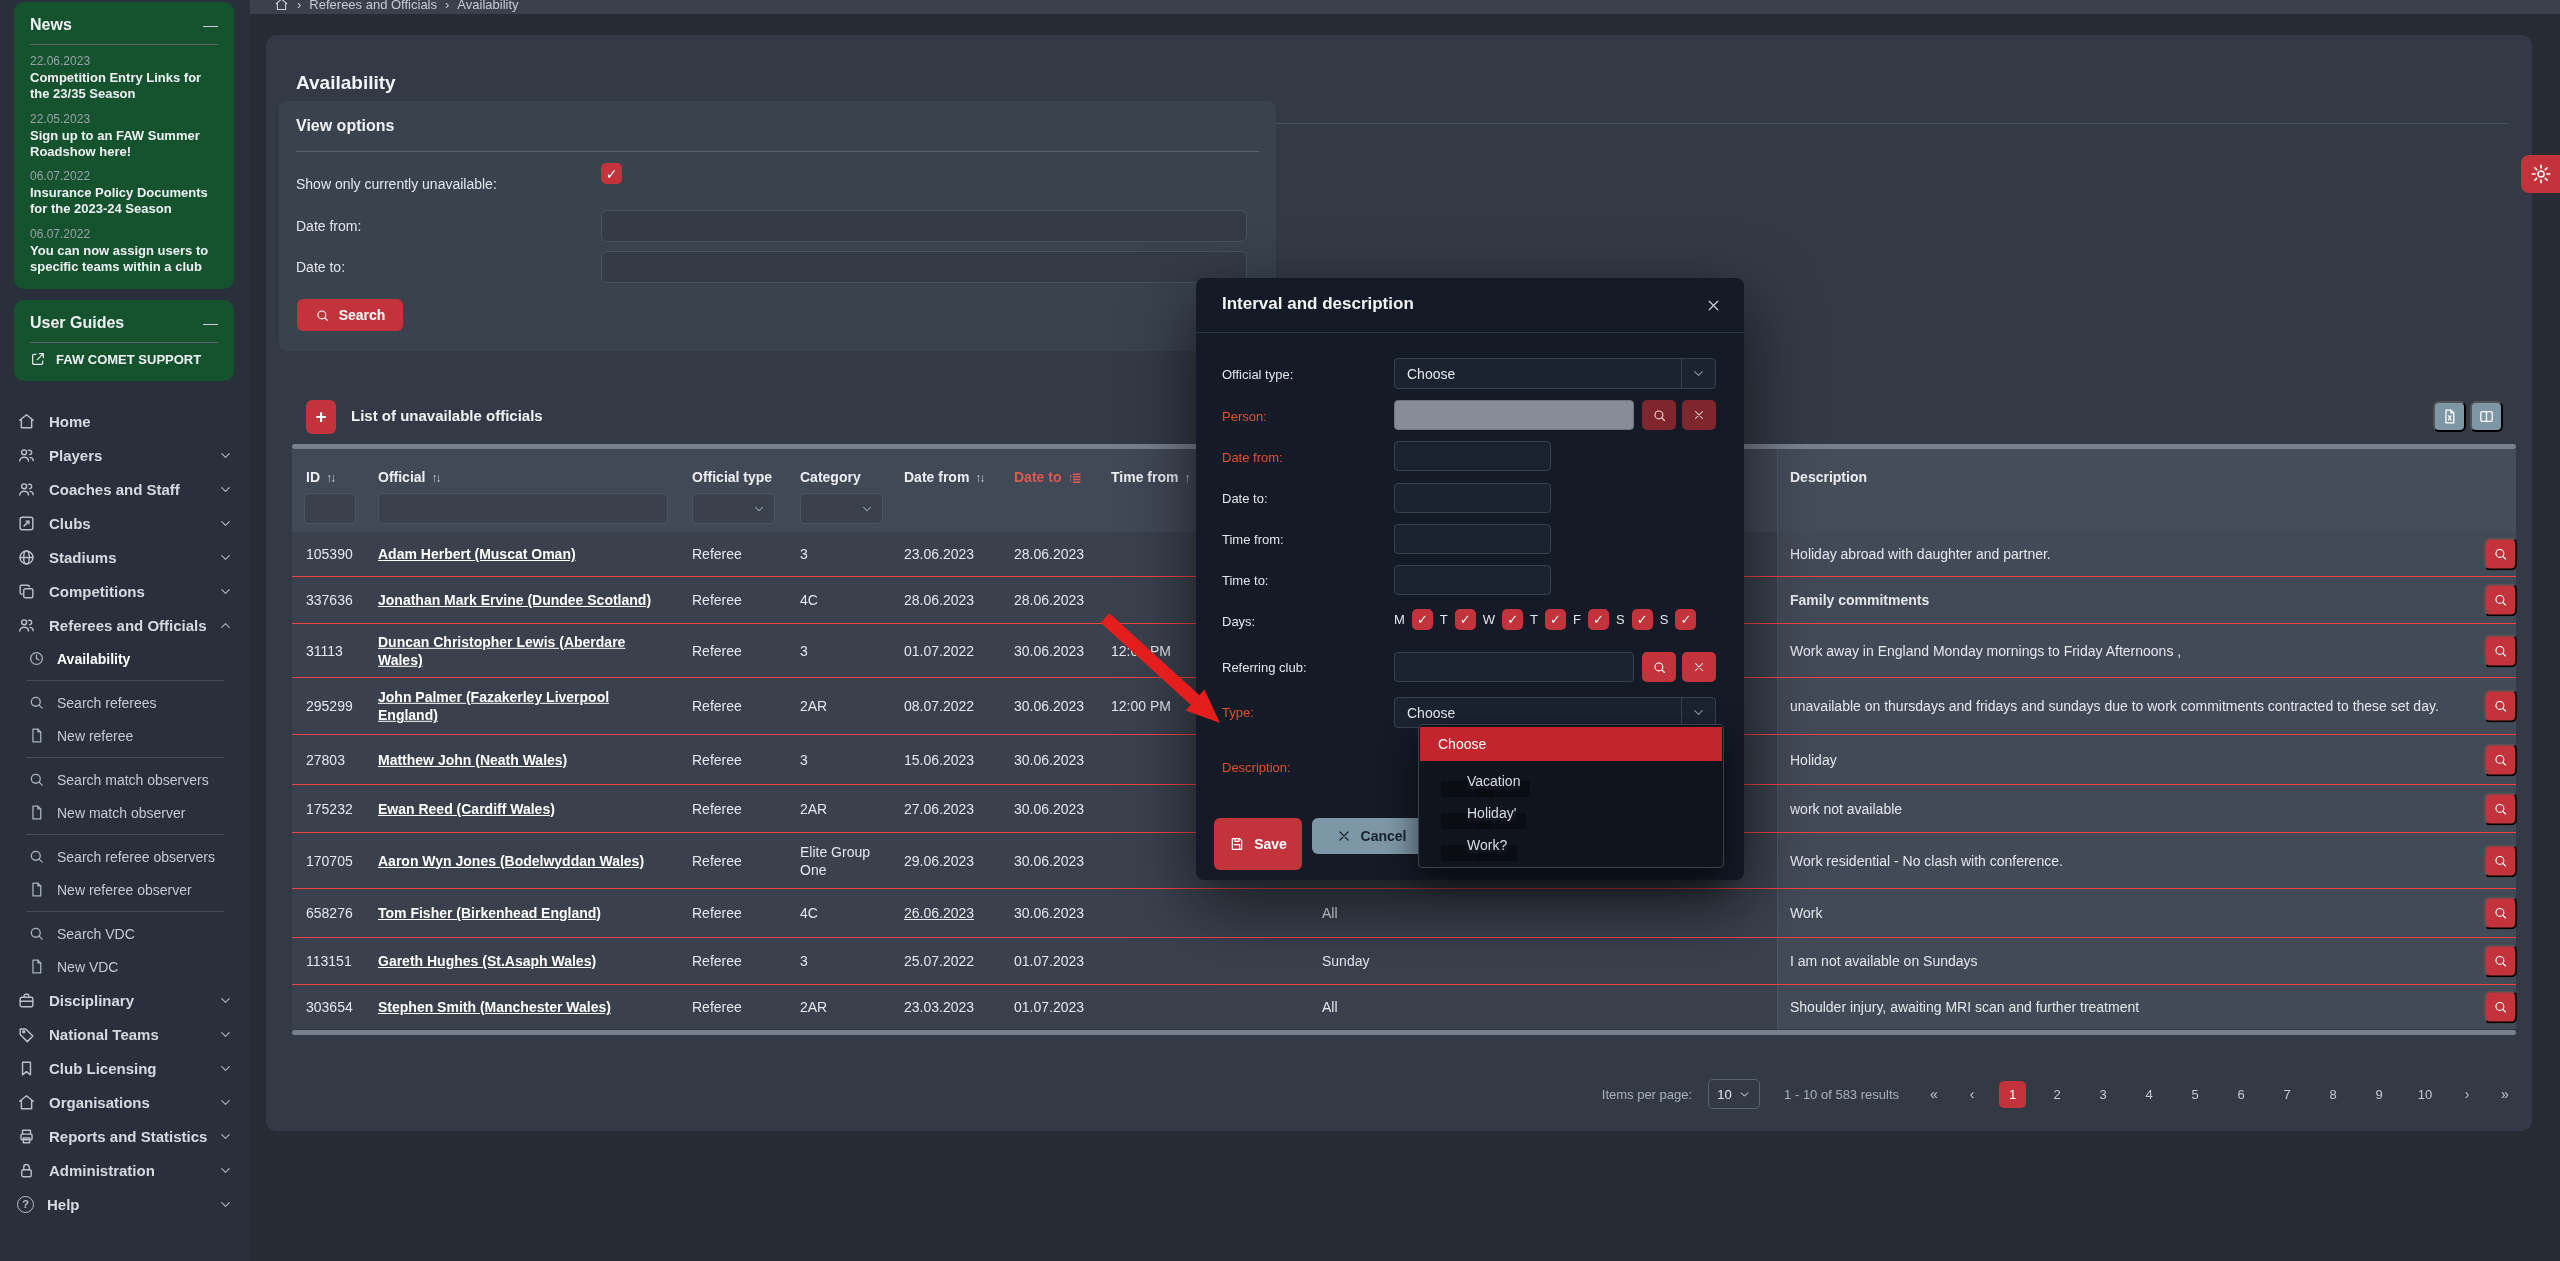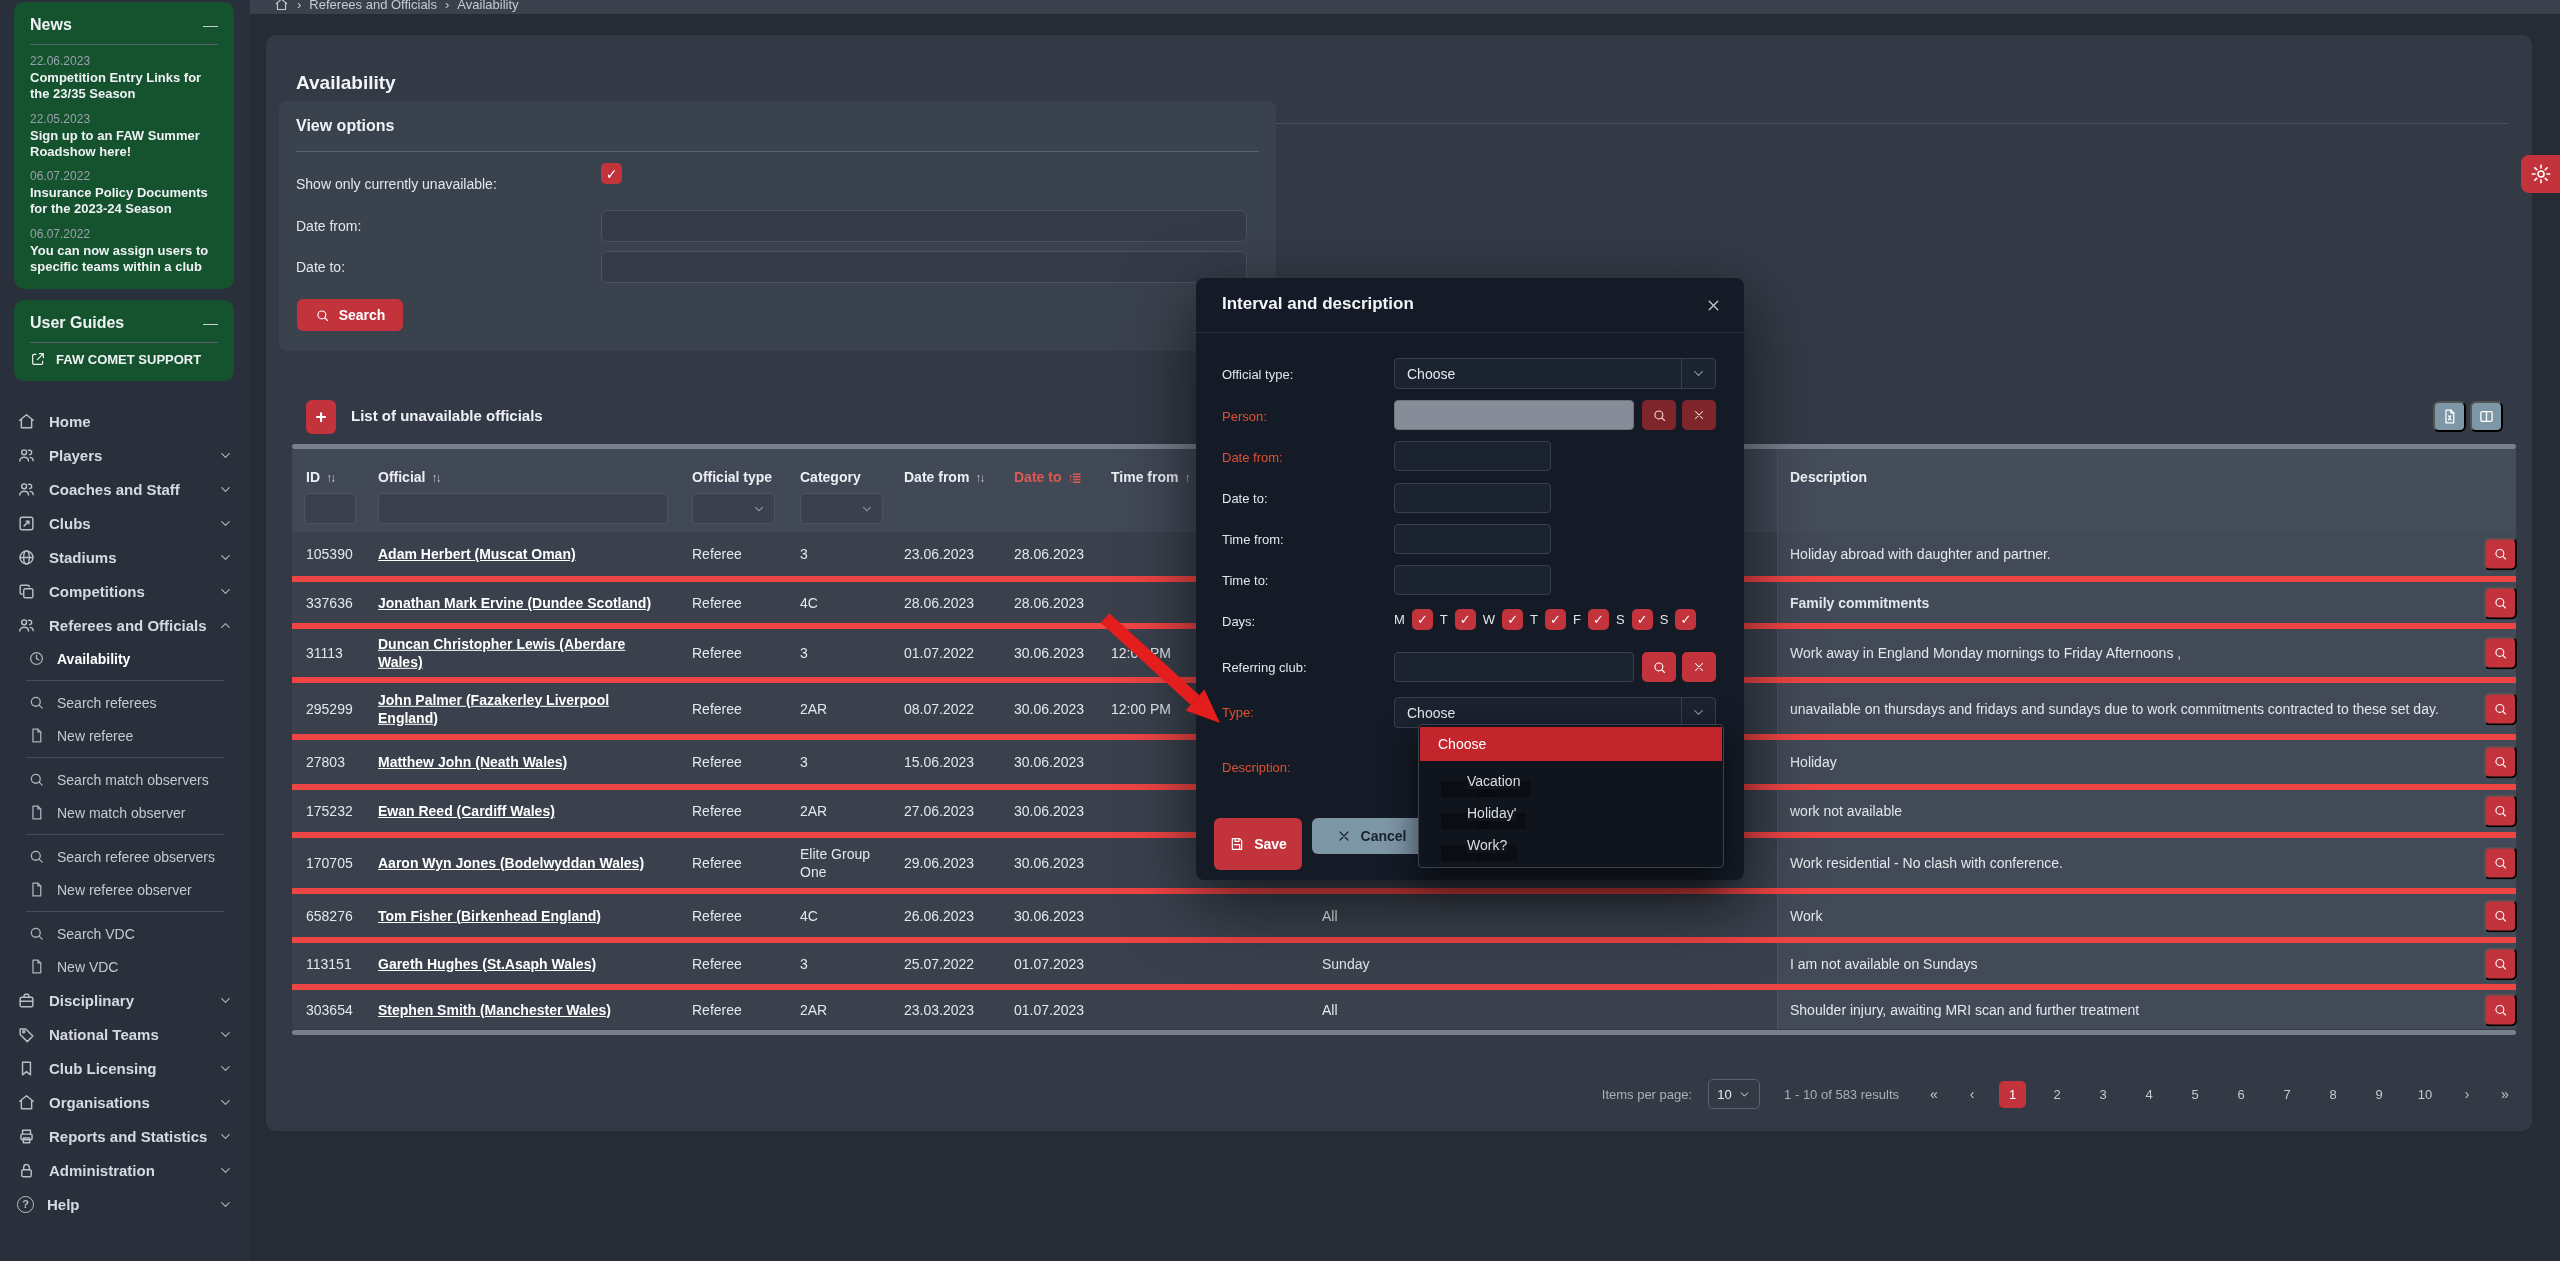--- a/index.html
+++ b/index.html
@@ -51,21 +51,21 @@
   .hstrip { position:absolute; left:0; width:2224px; height:5px; background:#78808E; border-radius:3px; }
   #thead { position:absolute; left:0; top:5px; width:2224px; height:83px; background:#414856; }
   .pinned { position:absolute; left:1485px; right:0; top:0; bottom:0; background:#454C5A; border-left:1px solid #4D5564; }
   .pinned.rowpin { background:#434A57; }
   .hcell { position:absolute; top:20px; font-size:14px; font-weight:bold; color:#EDEFF3; white-space:nowrap; z-index:2; }
   .sorticon { font-size:12px; letter-spacing:-2px; color:#C3C9D2; margin-left:6px; }
   .hred { color:#DC5A52; }
   .hred .sorticon { color:#DC5A52; }
   .fcell { position:absolute; top:44px; height:31px; background:#3A414D; border:1px solid #4C5463; border-radius:4px; z-index:2; }
   .fsel { display:flex; align-items:center; justify-content:flex-end; padding-right:8px; color:#9AA2AE; }
-  .trow { position:absolute; left:0; width:2224px; background:#3A414D; border-top:6px solid #ef4444; }
+  .trow { position:absolute; left:0; width:2224px; background:#3A414D; border-top:1px solid #ef4444; }
   .trow.first { border-top:none; }
   .tcell { position:absolute; top:50%; transform:translateY(-50%); font-size:14px; color:#E4E7EC; white-space:nowrap; z-index:2; }
   .tcell.wrap { white-space:normal; line-height:1.3; }
   .official { font-weight:bold; text-decoration:underline; color:#FFFFFF; }
   .rowbtn { position:absolute; left:2192px; top:50%; transform:translateY(-50%); width:33px; height:33px; background:#C2333B; border-radius:6px; color:#fff; display:flex; align-items:center; justify-content:center; z-index:2; }
   .slatebtn { position:absolute; width:33px; height:31px; background:#7E97A7; border-radius:6px; color:#fff; display:flex; align-items:center; justify-content:center; }
 
   
   #pager { position:absolute; right:16px; top:1044px; display:flex; align-items:center; gap:16px; color:#A9B0BA; font-size:13px; }
   #pager .psel { width:52px; height:30px; border:1px solid #5A6270; border-radius:5px; color:#E6E9ED; display:flex; align-items:center; justify-content:center; gap:6px; font-size:13px; }
@@ -608,21 +608,21 @@
             <use href="#i-search"></use>
           </svg>
         </button>
     </div>
     <div class="trow" style="top:444px; height:49px;">
       <div class="pinned rowpin"></div>
       <div class="tcell" style="left:14px;">658276</div>
       <div class="tcell official" style="left:86px;">Tom Fisher (Birkenhead England)</div>
       <div class="tcell" style="left:400px;">Referee</div>
       <div class="tcell" style="left:508px;">4C</div>
-      <div class="tcell" style="left:612px;">26.06.2023</div>
+      <div class="tcell" style="left:612px;text-decoration:underline;">26.06.2023</div>
       <div class="tcell" style="left:722px;">30.06.2023</div>
       <div class="tcell" style="left:819px;"></div>
       <div class="tcell" style="left:1030px;">All</div>
       <div class="tcell wrap" style="left:1498px; width:660px;">Work</div>
       <button class="rowbtn">
           <svg class="ic" width="15" height="15">
             <use href="#i-search"></use>
           </svg>
         </button>
     </div>

